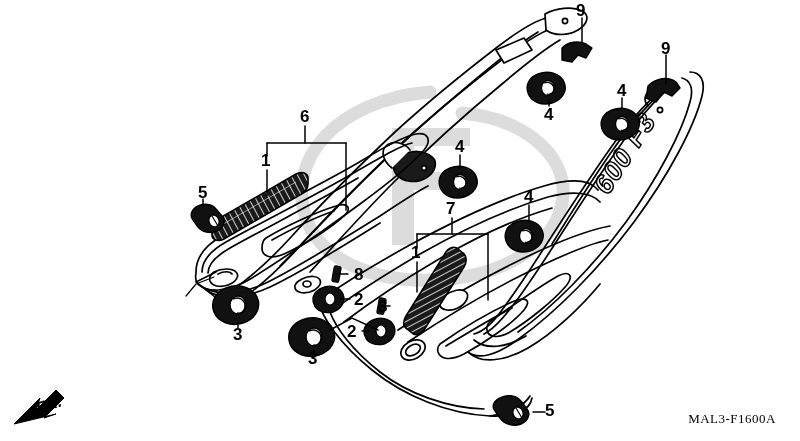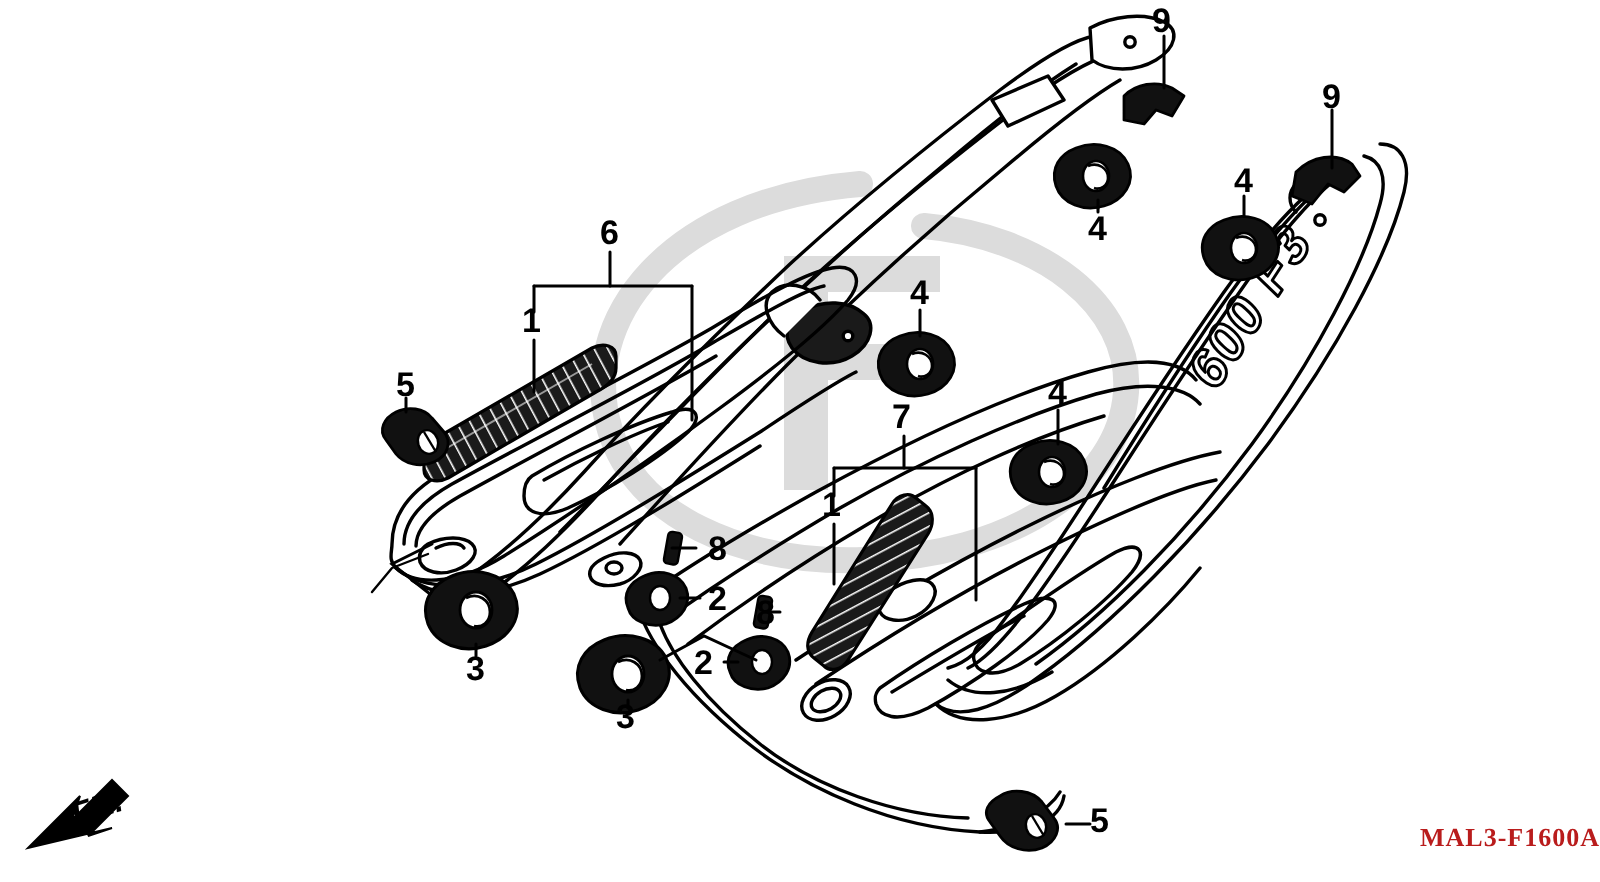--- a/index.html
+++ b/index.html
@@ -28,27 +28,27 @@
     position: absolute;
     font-family: "Liberation Sans", sans-serif;
     font-weight: bold;
     font-size: 17px;
     color: #000000;
     line-height: 1;
     user-select: none;
   }
   .part-code {
     position: absolute;
-    right: 0;
+    right: 24px;
     bottom: 14px;
     font-family: "Liberation Serif", serif;
-    font-weight: bold;
+    font-weight: normal;
     font-size: 13px;
     letter-spacing: 0.5px;
-    color: #b91c1c;
+    color: #000000;
   }
   .fr-label {
     position: absolute;
     left: 36px;
     top: 396px;
     font-family: "Liberation Sans", sans-serif;
     font-weight: bold;
     font-style: italic;
     font-size: 16px;
     color: #000000;

